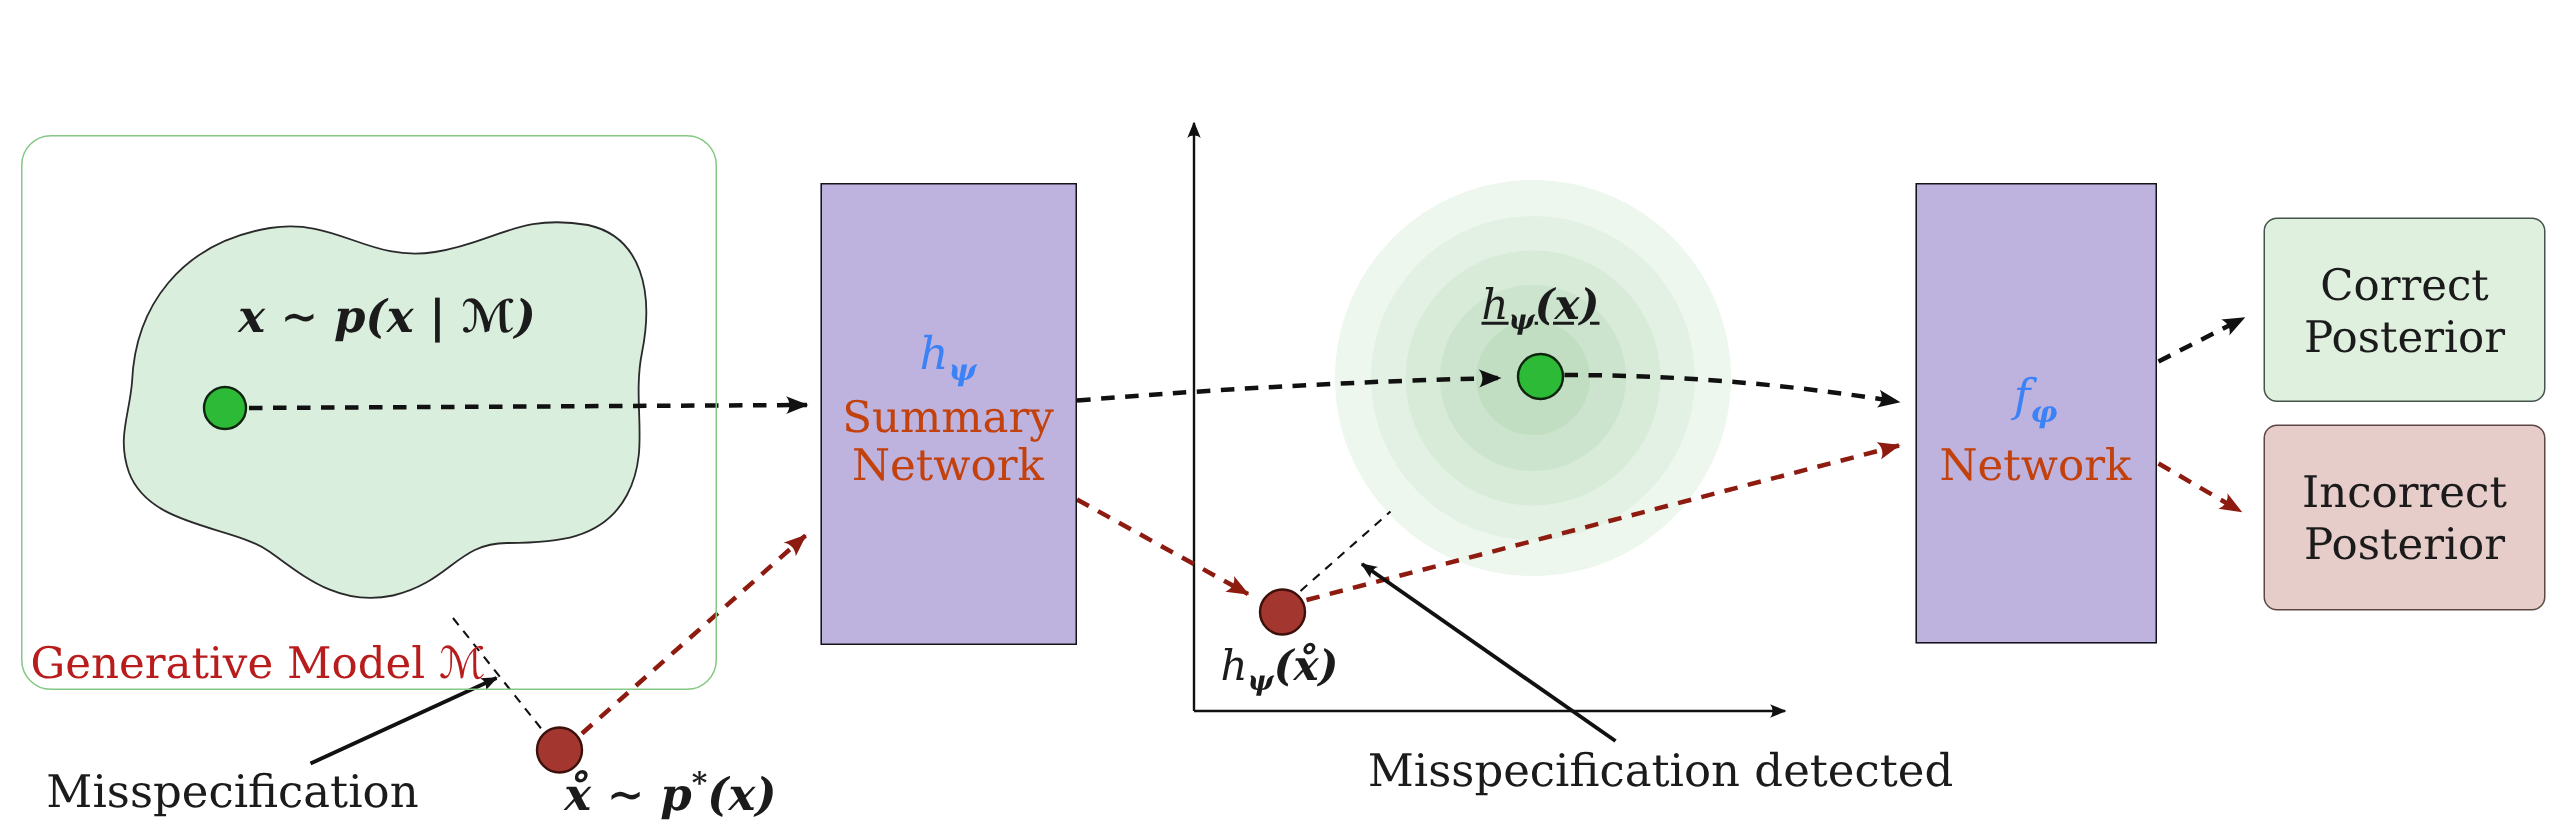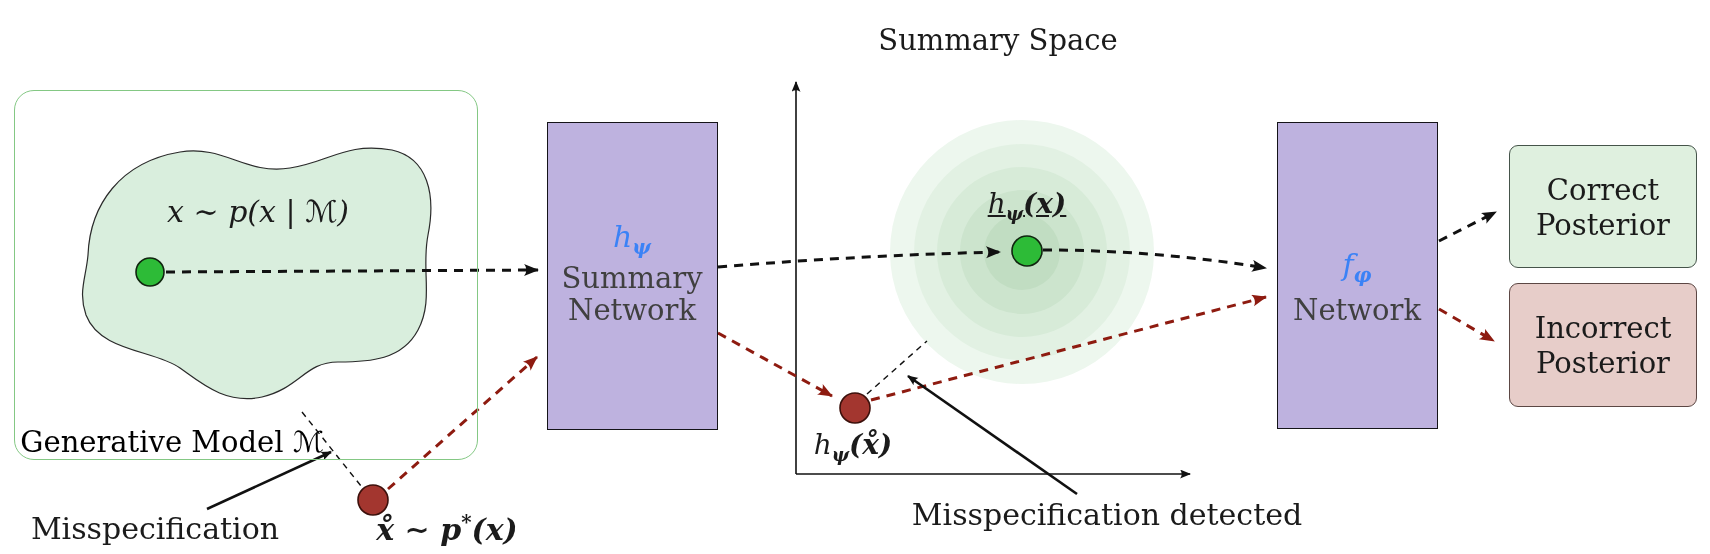--- a/index.html
+++ b/index.html
@@ -9,28 +9,28 @@
   }
   #diagram-svg{position:absolute;left:0;top:0;width:1710px;height:554px;}
   .lbl{position:absolute;transform:translate(-50%,-50%);white-space:nowrap;line-height:1.05;text-align:center;}
   .math{font-style:italic;}
   .lbl sub{font-size:0.66em;font-style:italic;}
   .lbl sup{font-size:0.66em;}
   .box{position:absolute;box-sizing:border-box;}
   .panel{border:1.6px solid #84c884;border-radius:20px;background:transparent;}
   .network-box{background:#beb2df;border:1.6px solid #141418;}
   .net-symbol{font-size:30px;font-style:italic;color:#3b82f6;}
-  .net-line{font-size:29px;color:#404040;}
+  .net-line{font-size:29px;color:#c2410c;}
   .out-box{border-radius:9px;border:1.6px solid #474f47;}
   .out-correct{background:#dff0df;border-color:#45544a;}
   .out-incorrect{background:#e7cdc9;border-color:#5c4744;}
   .t-28{font-size:28px;}
   .t-29{font-size:29px;}
   .t-30{font-size:30px;}
-  .green-text{color:#000000;}
+  .green-text{color:#b91c1c;}
 </style>
 </head>
 <body>
 
 <div id="stage">
 
   <svg id="diagram-svg" viewBox="0 0 1710 554">
     <defs>
       <marker id="arrB" markerUnits="userSpaceOnUse" markerWidth="16" markerHeight="13" refX="14" refY="6" orient="auto">
         <path d="M0,0 C3,3.4 3,8.6 0,12 L15,6 Z" fill="#111111"></path>
@@ -91,37 +91,36 @@
     <circle cx="855" cy="408" r="15" fill="#a3362f" stroke="#3c100b" stroke-width="1.6"></circle>
   </svg>
 
   <div class="box panel" style="left:14px;top:90px;width:464px;height:370px;"></div>
   <div class="box network-box" style="left:547px;top:122px;width:171px;height:308px;"></div>
   <div class="box network-box" style="left:1277px;top:122px;width:161px;height:307px;"></div>
   <div class="box out-box out-correct" style="left:1509px;top:145px;width:188px;height:123px;"></div>
   <div class="box out-box out-incorrect" style="left:1509px;top:283px;width:188px;height:124px;"></div>
 
 
-  <div class="lbl t-30 math" style="left:258px;top:212px;font-weight:normal;text-align:right;">x ∼ p(x | ℳ)</div>
+  <div class="lbl t-30 math" style="left:258px;top:212px;font-weight:bold;text-align:right;">x ∼ p(x | ℳ)</div>
 
   <div class="lbl t-29 green-text" style="left:172px;top:442px;">Generative Model ℳ</div>
 
   <div class="lbl t-30" style="left:155px;top:529px;">Misspecification</div>
 
   <div class="lbl t-30 math" style="left:447px;top:529px;font-weight:bold;">
     <span>x̊ ∼ p</span><sup>*</sup><span>(x)</span>
   </div>
 
   <div class="lbl net-symbol" style="left:632px;top:239px;">
     <span>h</span><sub style="font-weight:bold;">ψ</sub>
   </div>
   <div class="lbl net-line" style="left:632px;top:278px;">Summary</div>
   <div class="lbl net-line" style="left:632px;top:310px;">Network</div>
 
-  <div class="lbl t-29" style="left:998px;top:40px;">Summary Space</div>
 
   <div class="lbl t-28 math" style="left:1027px;top:206px;text-decoration:underline;">
     <span>h</span><sub style="font-weight:bold;">ψ</sub><span style="font-weight:bold;">(x)</span>
   </div>
 
   <div class="lbl t-28 math" style="left:853px;top:447px;text-align:center;">
     <span>h</span><sub style="font-weight:bold;">ψ</sub><span style="font-weight:bold;">(x̊)</span>
   </div>
 
   <div class="lbl t-30" style="left:1107px;top:515px;">Misspecification detected</div>

